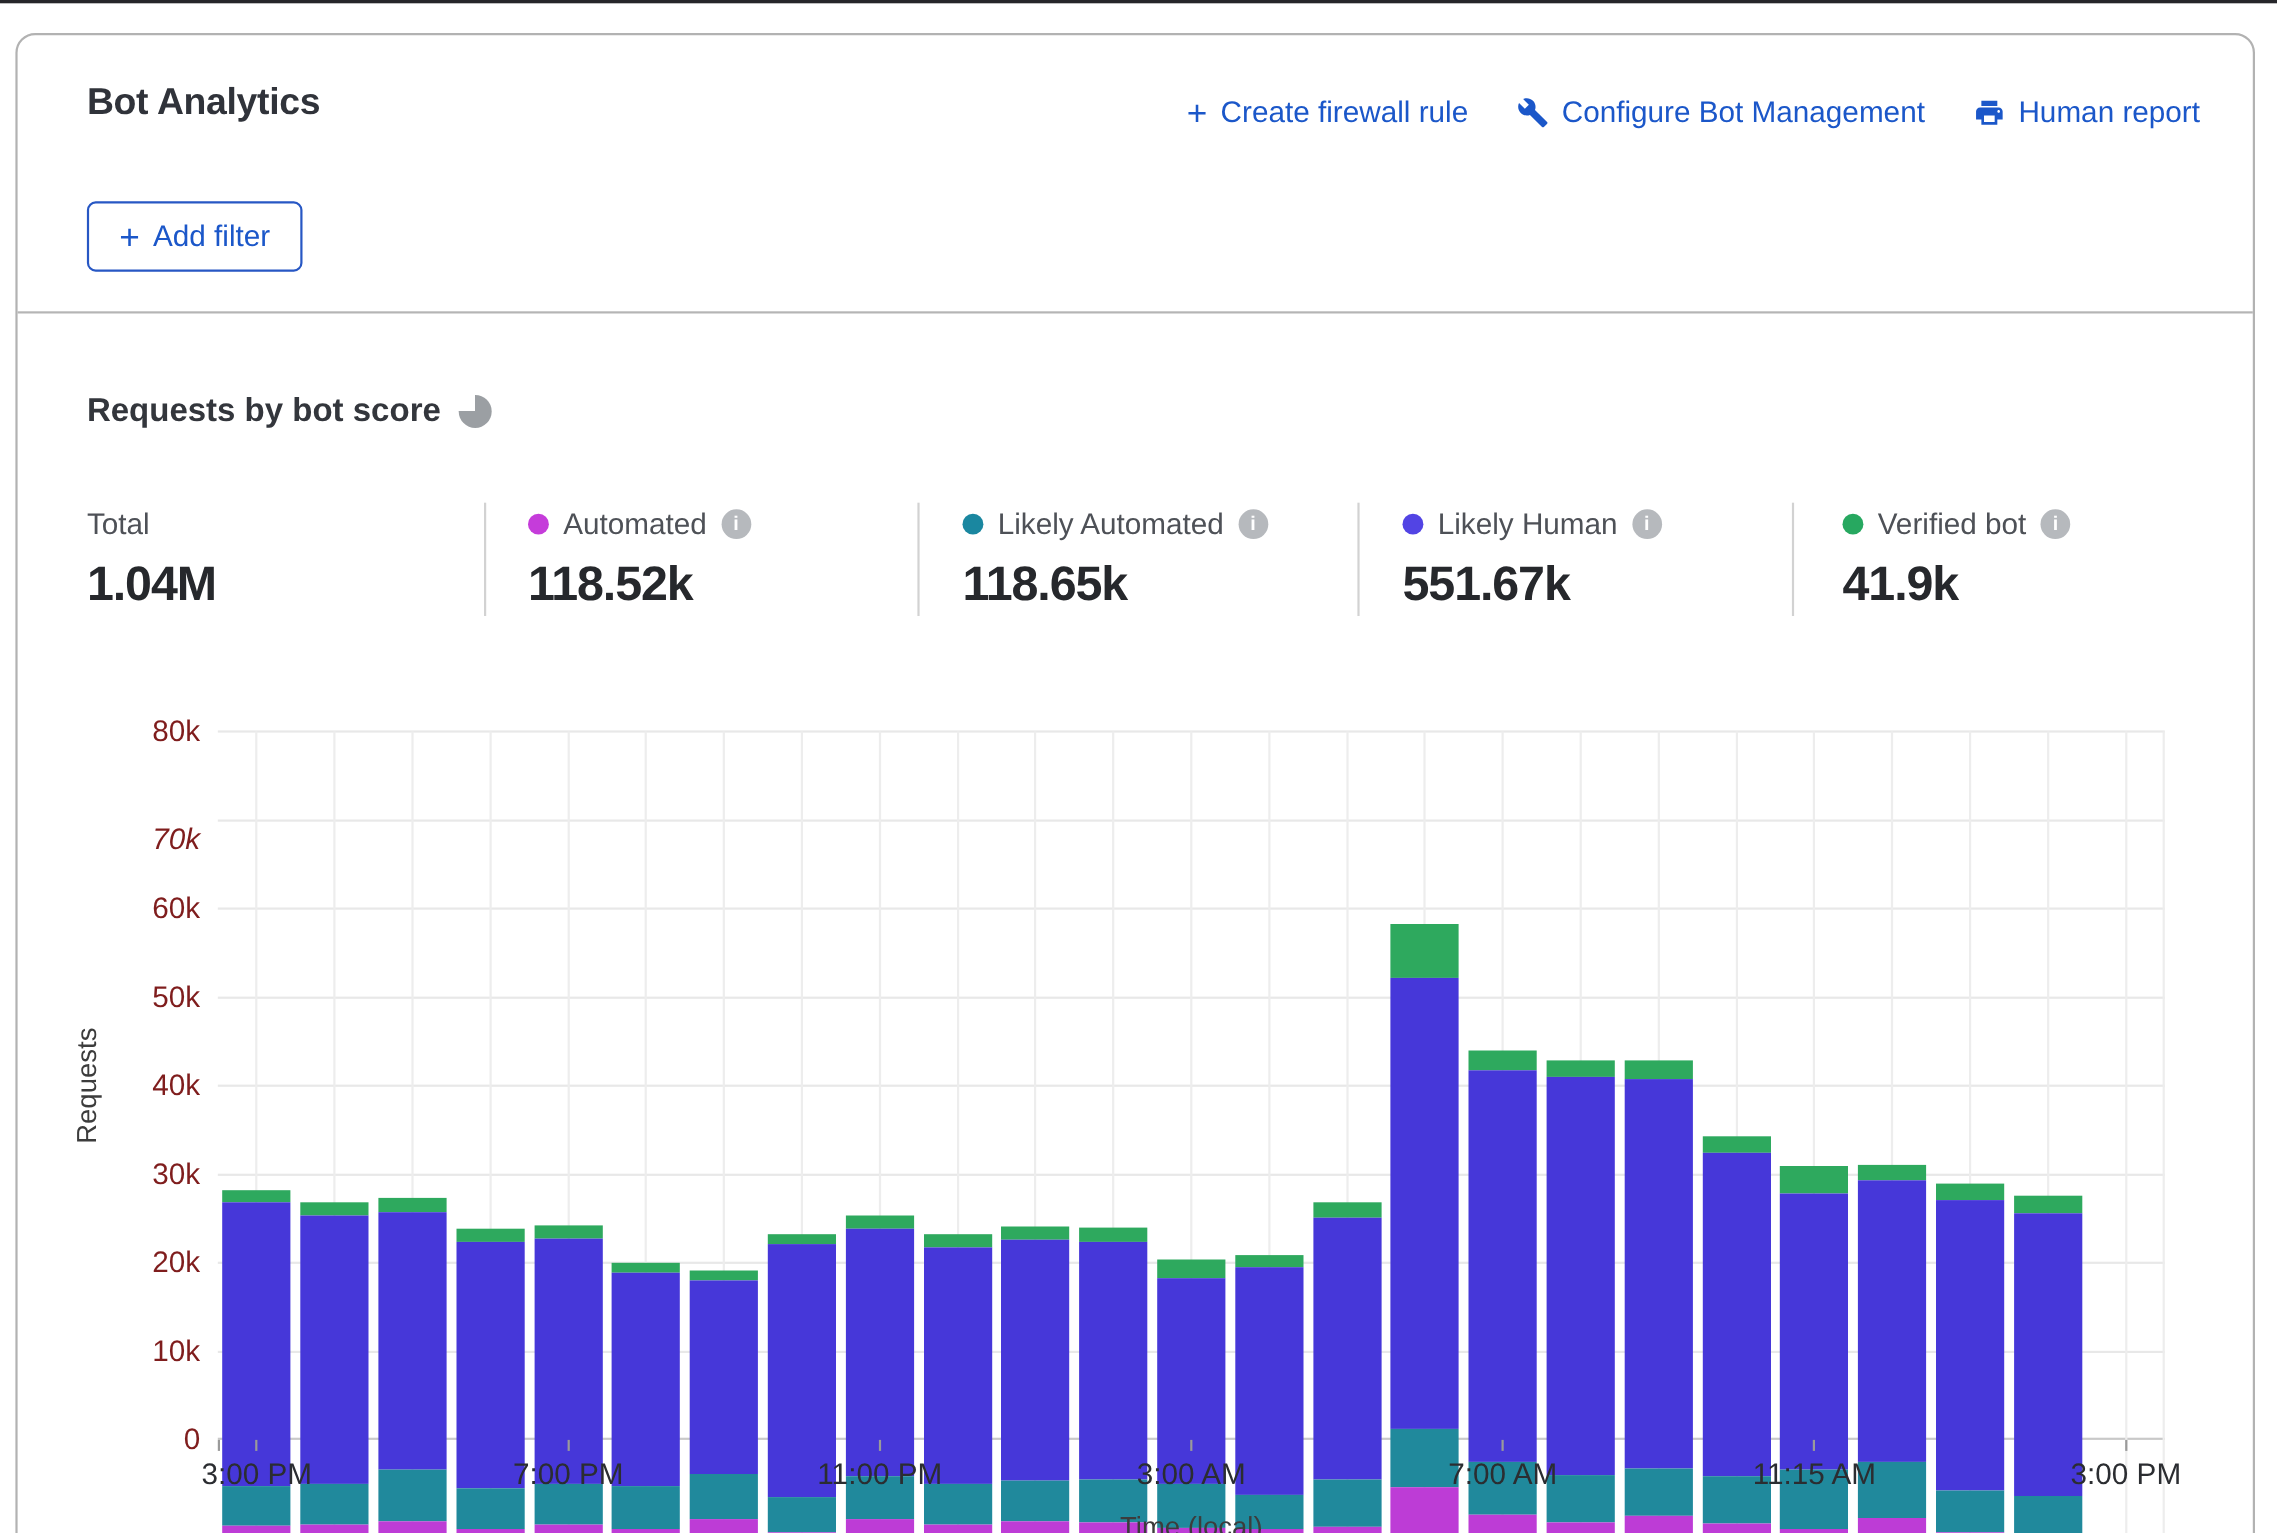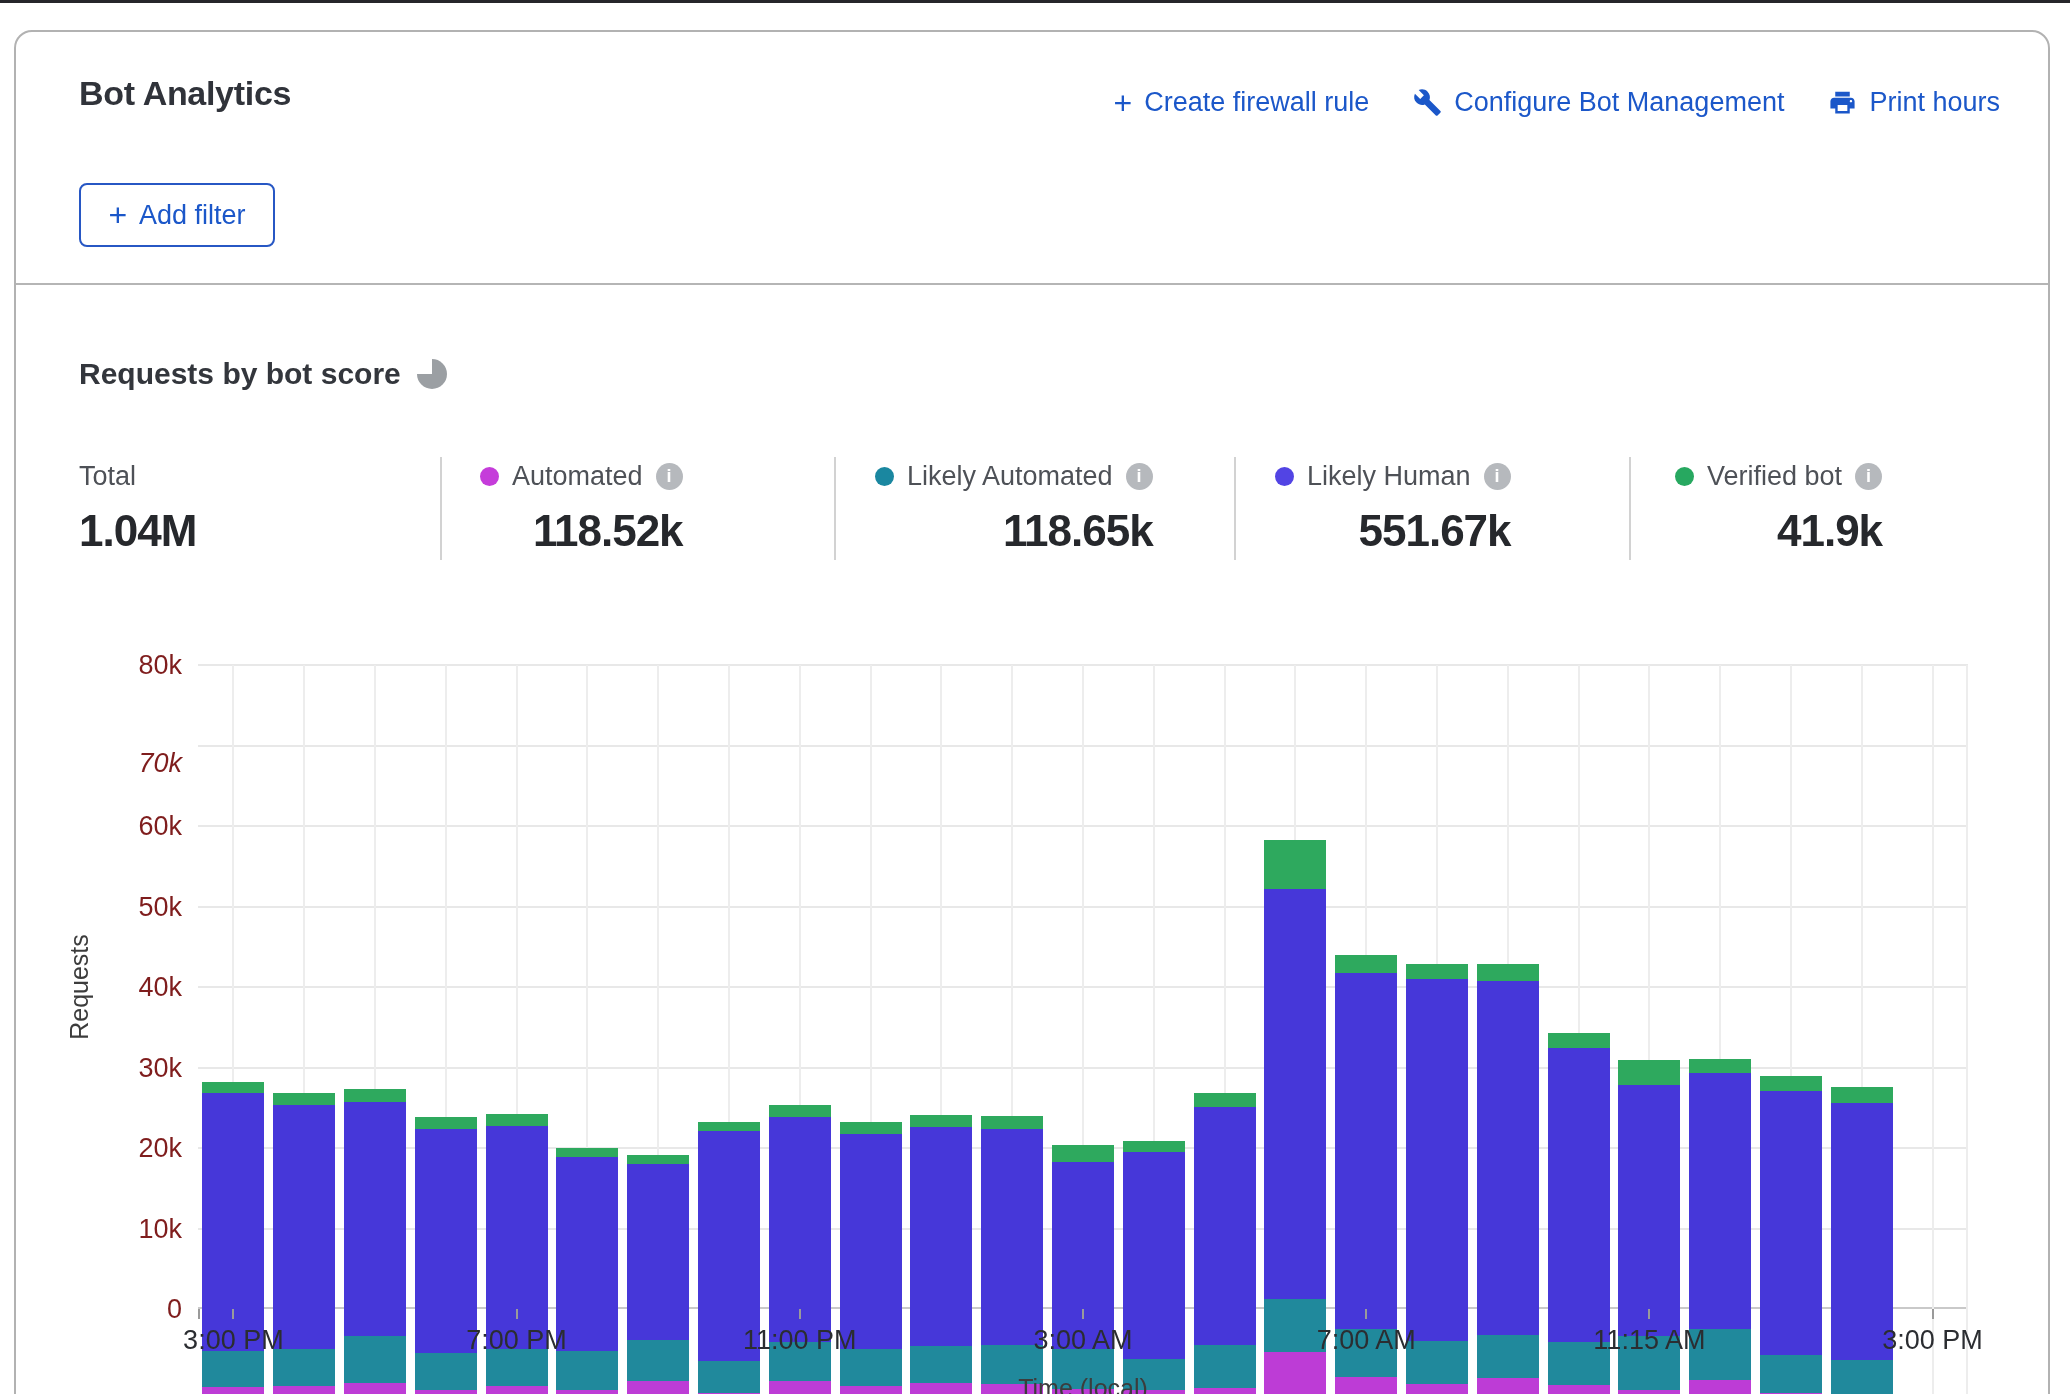--- a/index.html
+++ b/index.html
@@ -28,21 +28,21 @@
            border-right:11px solid transparent; border-top:14px solid #707277; }
   .header-divider { position:absolute; left:0; top:251px; width:100%; height:0; border-top:2px solid #b5b5b5; }
 
   
   .section-heading { position:absolute; left:63px; top:325px; display:flex; align-items:center; gap:16px; }
   .section-heading .txt { font-size:30px; font-weight:bold; color:#33363c; }
   .pie-icon { width:30px; height:30px; border-radius:50%;
               background:conic-gradient(#9b9fa3 0 270deg, #ffffff 270deg 360deg); }
 
   
-  .stat-col { position:absolute; top:428px;text-align:right; }
+  .stat-col { position:absolute; top:428px; }
   .stat-label-row { display:flex; align-items:center; gap:13px; height:32px; }
   .stat-dot { width:19px; height:19px; border-radius:50%; }
   .stat-name { font-size:27px; color:#4e5157; }
   .info-icon { width:27px; height:27px; border-radius:50%; background:#b6b9bd; color:#fff;
                font-size:18px; font-weight:bold; display:flex; align-items:center; justify-content:center; }
   .stat-value { margin-top:14px; font-size:44px; font-weight:bold; color:#26282c; letter-spacing:-1px; }
   .stat-divider { position:absolute; top:425px; width:2px; height:103px; background:#d2d2d2; }
 
   
   .plot { position:absolute; left:182px; top:633px; width:1770px; height:760px; }
@@ -82,21 +82,21 @@
             </svg>
         </span>
         <span>Configure Bot Management</span>
       </div>
       <div class="action-link">
         <span>
           <svg width="29" height="29" viewBox="0 0 24 24" fill="#1b57c9">
               <path d="M19 8H5c-1.66 0-3 1.34-3 3v6h4v4h12v-4h4v-6c0-1.66-1.34-3-3-3zm-3 11H8v-5h8v5zm3-7c-.55 0-1-.45-1-1s.45-1 1-1 1 .45 1 1-.45 1-1 1zm-1-9H6v4h12V3z"></path>
             </svg>
         </span>
-        <span>Print hours</span>
+        <span>Human report</span>
       </div>
     </div>
 
     <button class="add-filter">
       <span class="plus-glyph">+</span>
       <span>Add filter</span>
     </button>
 
 
     <div class="header-divider"></div>

